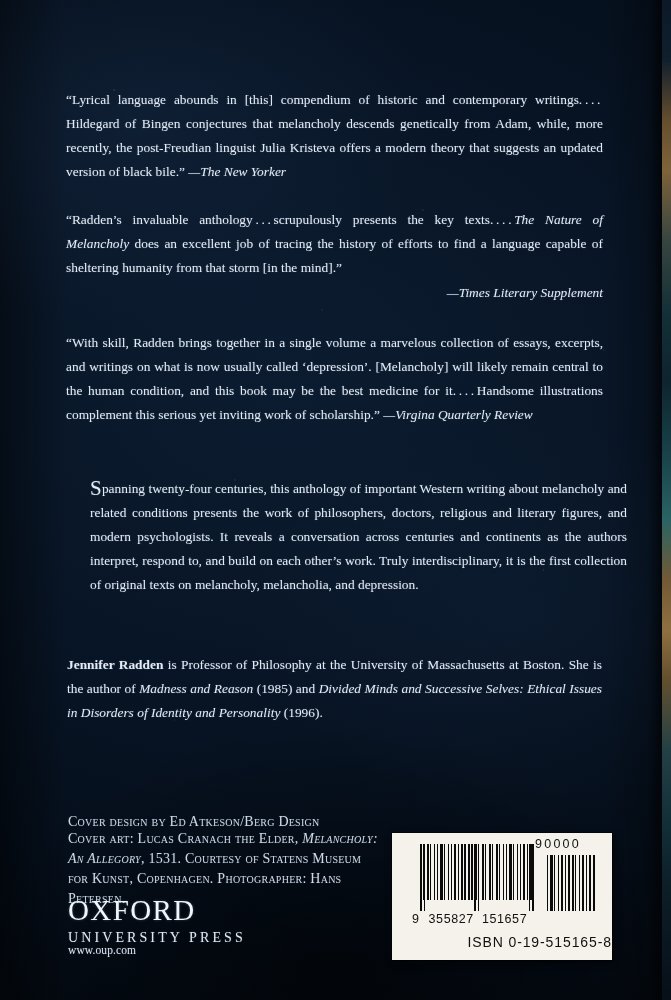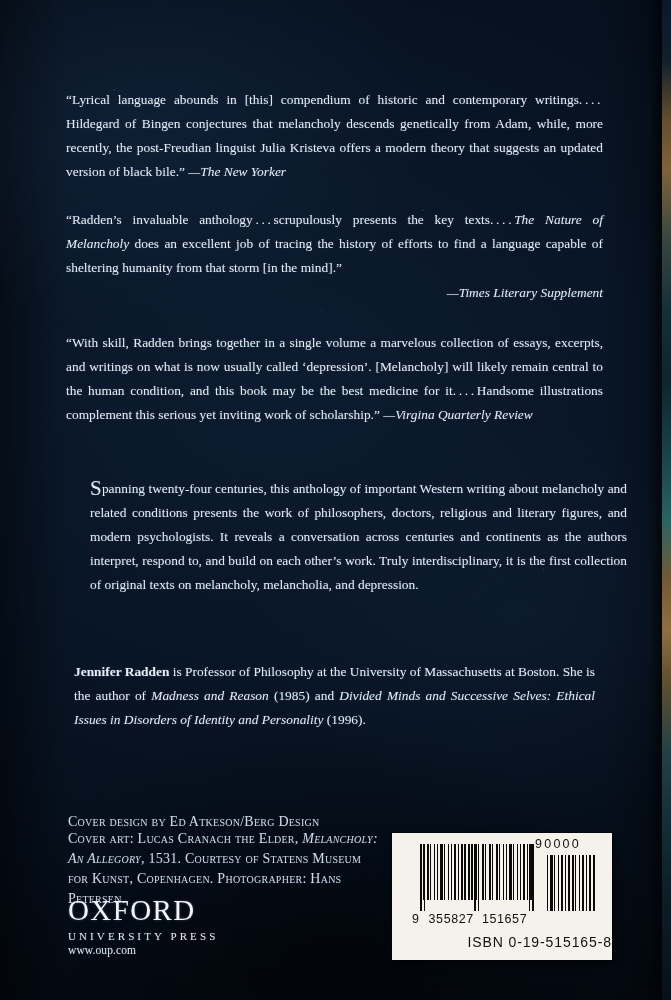--- a/index.html
+++ b/index.html
@@ -154,21 +154,21 @@
     position: absolute;
     left: 66px;
     top: 652px;
     width: 537px;
     font-size: 13.4px;
     line-height: 1.79;
     text-align: justify;
     color: #e6ecf4;
     text-shadow: 0 0 2px rgba(120,150,190,.35);
   }
-  #author-bio p { margin: 8px; }
+  #author-bio p { margin: 1px; }
   .bold { font-weight: bold; }
 
   
   .credits {
     position: absolute;
     left: 68px;
     width: 310px;
     color: #cfd8e4;
     font-variant: small-caps;
     font-size: 14px;
@@ -188,21 +188,21 @@
   }
   .oup-name {
     font-size: 29px;
     letter-spacing: 1.4px;
     line-height: 1;
     color: #f2f5f9;
     font-family: "Liberation Serif", "DejaVu Serif", serif;
     text-shadow: 0 0 3px rgba(140,170,210,.35);
   }
   .oup-sub {
-    font-size: 11px;
+    font-size: 14px;
     letter-spacing: 3.1px;
     margin-top: 5px;
     color: #e3e9f1;
     text-shadow: 0 0 2px rgba(120,150,190,.3);
   }
   #oup-url {
     position: absolute;
     left: 68px;
     top: 944px;
     font-size: 11.5px;

